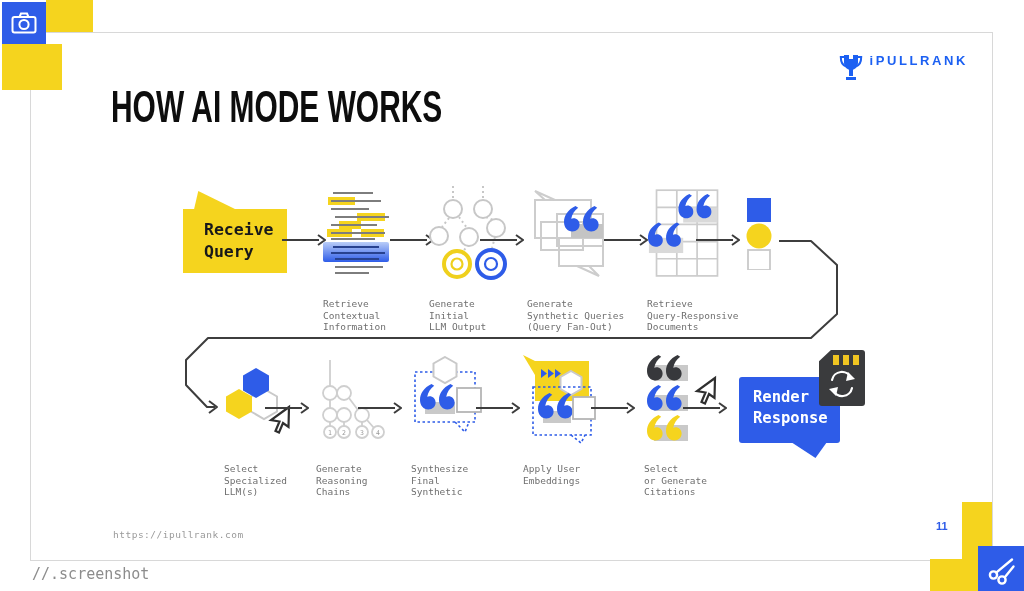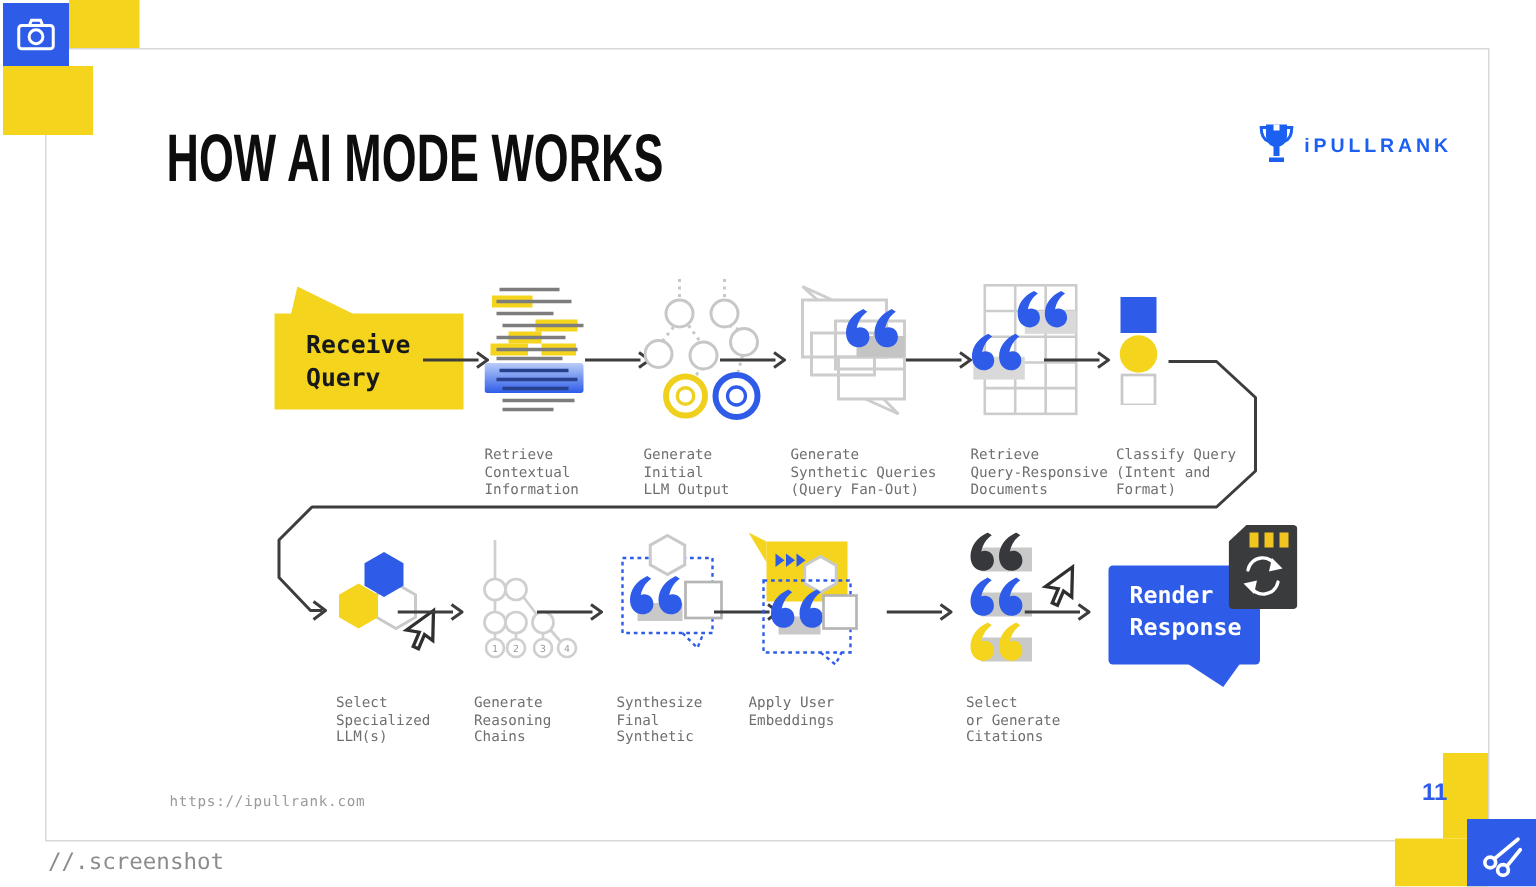--- a/index.html
+++ b/index.html
@@ -14,21 +14,21 @@
   #deco-tl-yellow-a{left:46px;top:0;width:47px;height:32px;z-index:6;}
   #deco-tl-blue{left:2px;top:2px;width:44px;height:42px;z-index:7;}
   #deco-tl-yellow-b{left:2px;top:44px;width:60px;height:46px;z-index:6;}
   #deco-br-yellow-a{left:962px;top:502px;width:30px;height:57px;z-index:6;}
   #deco-br-yellow-b{left:930px;top:559px;width:62px;height:32px;z-index:6;}
   #deco-br-blue{left:978px;top:546px;width:46px;height:45px;z-index:7;}
 
   
   #card{left:30px;top:32px;width:961px;height:527px;background:#fff;border:1px solid #d8d8d8;z-index:1;}
 
-  #logo{right:24px;top:20px;display:flex;align-items:center;gap:6px;margin-top:28px;}
+  #logo{right:24px;top:20px;display:flex;align-items:flex-start;gap:6px;}
   #logo .logo-text{color:#1c60f2;font-weight:bold;font-size:13px;letter-spacing:2.6px;}
 
   #title{left:80px;top:48px;font-size:44px;font-weight:bold;color:#0d0d0d;white-space:nowrap;
          transform:scale(0.68,1.02);transform-origin:left top;letter-spacing:0px;}
 
   
   .item{position:absolute;}
   .row1.item{top:153px;}
   .row2.item{top:322px;}
   .icon-box{display:flex;align-items:center;}
@@ -38,39 +38,39 @@
          color:#6f6f6f;white-space:pre-line;}
 
   .arrow{position:absolute;}
   .row1.arrow{top:201px;}
   .row2.arrow{top:369px;}
 
   
   #receive-bubble{left:152px;top:158px;width:104px;}
   #receive-tail{position:absolute;left:10px;top:0;width:44px;height:19px;background:#f5d41e;
                 clip-path:polygon(2% 100%,12% 0%,100% 100%);}
-  #receive-rect{position:absolute;left:0;top:18px;width:126px;height:64px;background:#f5d41e;}
+  #receive-rect{position:absolute;left:0;top:18px;width:104px;height:64px;background:#f5d41e;}
   .bubble-text{font-family:"DejaVu Sans Mono",monospace;font-weight:bold;white-space:pre-line;}
   #receive-rect .bubble-text{color:#17181a;font-size:16.5px;line-height:22px;padding:10px 0 0 21px;}
 
   #render-bubble{left:708px;top:344px;width:101px;}
   #render-rect{position:absolute;left:0;top:0;width:101px;height:66px;background:#2e5ce8;border-radius:3px;}
   #render-tail{position:absolute;left:52px;top:65px;width:36px;height:16px;background:#2e5ce8;
                clip-path:polygon(0 0,100% 0,68% 100%);}
   #render-rect .bubble-text{color:#ffffff;font-size:15.5px;line-height:21px;padding:10px 0 0 14px;}
 
   
   #sd-card{left:788px;top:317px;width:46px;height:56px;background:#3a3b3d;border-radius:3px;
            clip-path:polygon(26% 0,100% 0,100% 100%,0 100%,0 20%);z-index:3;}
   .sd-pin{position:absolute;top:5px;width:6px;height:10px;background:#f0c521;}
 
   #url-text{left:82px;top:484px;font-family:"DejaVu Sans Mono",monospace;font-size:9.5px;
             color:#9a9a9a;letter-spacing:0.5px;margin-top:12px;}
 
-  #page-number{left:936px;top:520px;color:#2e5ce8;font-weight:bold;font-size:16px;z-index:8;margin-left:12px;}
+  #page-number{left:936px;top:520px;color:#2e5ce8;font-weight:bold;font-size:11px;z-index:8;}
   #footer-text{left:32px;top:565px;font-family:"DejaVu Sans Mono",monospace;font-size:15px;color:#8c8c8c;}
 
   #connector{left:0;top:0;pointer-events:none;z-index:2;}
 </style>
 </head>
 <body>
 
 <svg width="0" height="0" style="position:absolute">
   <defs>
     <path id="qc" d="M12.5,0 C5,3.5 1,9.5 1,16 C1,21.5 4.5,25.5 9.3,25.5 C13.6,25.5 16.6,22.6 16.6,18.6 C16.6,14.8 14,12.2 10.4,12.2 C9.6,12.2 8.8,12.4 8.2,12.7 C9.1,8.2 11.5,4.3 15.2,1.8 Z"></path>
@@ -287,23 +287,20 @@
   </svg>
 
   <div class="item row1" style="left:713px;width:110px">
     <div class="icon-box">
       <svg width="34" height="72" viewBox="0 0 34 72">
         <rect x="3" y="0" width="24" height="24" fill="#2e5ce8"></rect>
         <circle cx="15" cy="38" r="12.5" fill="#f5d41e"></circle>
         <rect x="4" y="52" width="22" height="20" fill="#ffffff" stroke="#c9c9c9" stroke-width="1.8"></rect>
       </svg>
     </div>
-    <div class="label">Classify Query
-(Intent and
-Format)</div>
   </div>
 
   <div class="item row2" style="left:193px;width:100px">
     <div class="icon-box">
       <svg width="88" height="74" viewBox="0 0 88 74">
         <g transform="translate(40,40)">
           <polygon points="0,-15 13,-7.5 13,7.5 0,15 -13,7.5 -13,-7.5" fill="#ffffff" stroke="#c9c9c9" stroke-width="2"></polygon>
         </g>
         <g transform="translate(32,19)">
           <polygon points="0,-15 13,-7.5 13,7.5 0,15 -13,7.5 -13,-7.5" fill="#2e5ce8"></polygon>
@@ -386,21 +383,21 @@
     <div class="label">Synthesize
 Final
 Synthetic</div>
   </div>
 
   <svg class="arrow row2" style="left:445px" width="44" height="12">
     <line x1="0" y1="6" x2="37" y2="6" stroke="#3d3d3d" stroke-width="2"></line>
     <polyline points="36,1 43,6 36,11" fill="none" stroke="#3d3d3d" stroke-width="2"></polyline>
   </svg>
 
-  <div class="item row2" style="left:468px;width:110px">
+  <div class="item row2" style="left:492px;width:110px">
     <div class="icon-box">
       <svg width="96" height="92" viewBox="0 0 96 92">
         <rect x="12" y="6" width="54" height="40" fill="#f5d41e"></rect>
         <polygon points="12,6 0,0 12,20" fill="#f5d41e"></polygon>
         <g fill="#2e5ce8">
           <polygon points="18,14 24,18.5 18,23"></polygon>
           <polygon points="25,14 31,18.5 25,23"></polygon>
           <polygon points="32,14 38,18.5 32,23"></polygon>
         </g>
         <g transform="translate(48,28)">

